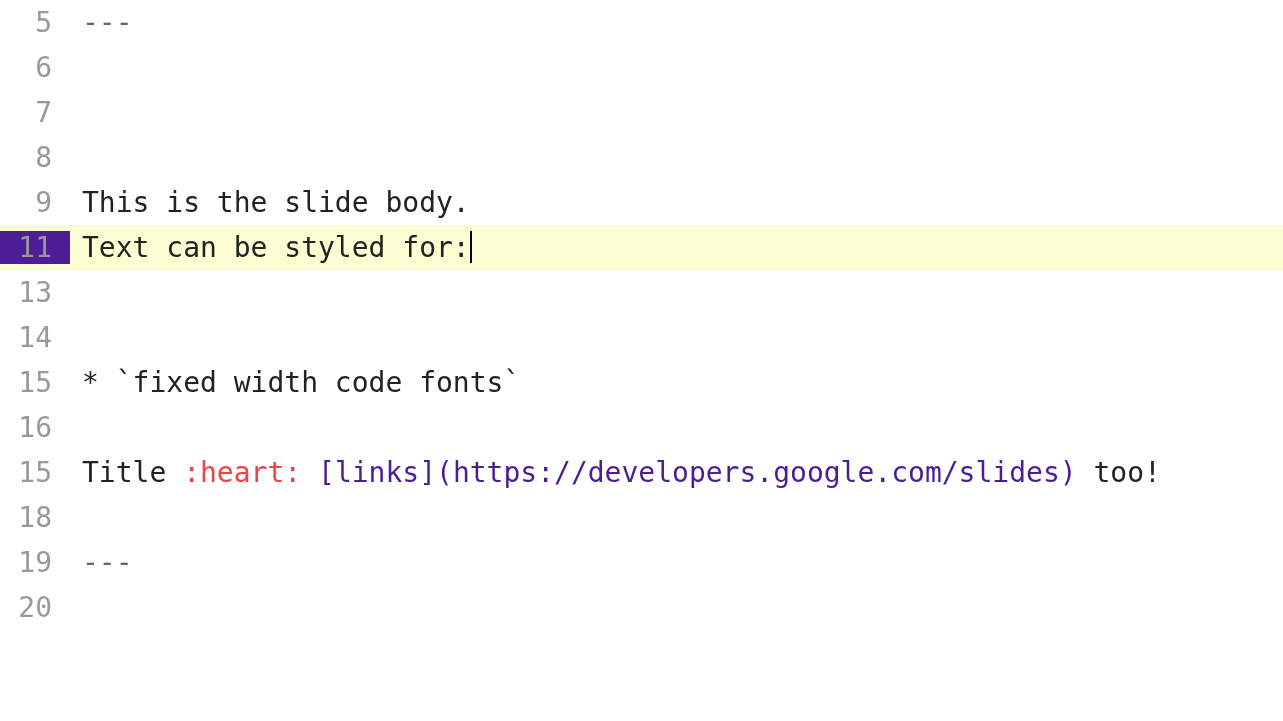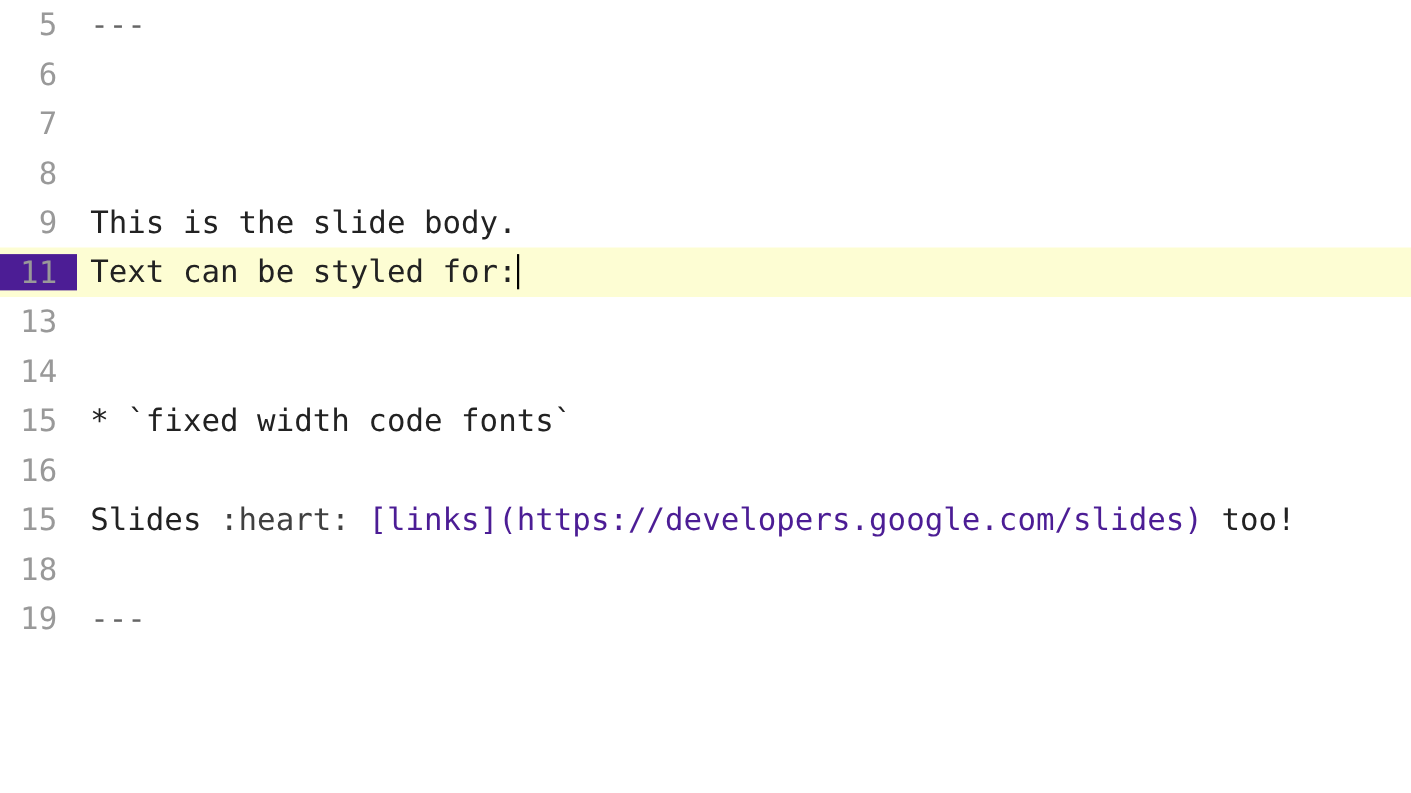--- a/index.html
+++ b/index.html
@@ -33,21 +33,21 @@
   }
   .code {
     flex: 1;
     color: #222;
     padding-left: 12px;
     position: relative;
   }
   .line.current { background: #fdfdd3; }
   .line.current .gutter { background: #4c1d95; }
   .tok-dashes { color: #666; }
-  .tok-emoji  { color: #404040; margin-top: 12px; }
+  .tok-emoji  { color: #ef4444; margin-top: 12px; }
   .tok-link   { color: #4c1d95; }
   .caret {
     display: inline-block;
     width: 2px;
     height: 32px;
     background: #000;
     vertical-align: middle;
     position: relative;
     top: -2px;
   }
@@ -59,16 +59,17 @@
     <div class="line"><div class="gutter">5</div><div class="code"><span class="tok-dashes">---</span></div></div>
     <div class="line"><div class="gutter">6</div><div class="code"></div></div>
     <div class="line"><div class="gutter">7</div></div>
     <div class="line"><div class="gutter">8</div><div class="code"></div></div>
     <div class="line"><div class="gutter">9</div><div class="code"><span>This is the slide body.</span></div></div>
     <div class="line current"><div class="gutter">11</div><div class="code"><span>Text can be styled for:</span><span class="caret"></span></div></div>
     <div class="line"><div class="gutter">13</div></div>
     <div class="line"><div class="gutter">14</div></div>
     <div class="line"><div class="gutter">15</div><div class="code"><span>* `fixed width code fonts`</span></div></div>
     <div class="line"><div class="gutter">16</div><div class="code"></div></div>
-    <div class="line"><div class="gutter">15</div><div class="code"><span>Slides </span><span class="tok-emoji">:heart:</span><span> </span><span class="tok-link">[links](https://developers.google.com/slides)</span><span> too!</span></div></div>
+    <div class="line"><div class="gutter">15</div><div class="code"><span>Title </span><span class="tok-emoji">:heart:</span><span> </span><span class="tok-link">[links](https://developers.google.com/slides)</span><span> too!</span></div></div>
     <div class="line"><div class="gutter">18</div><div class="code"></div></div>
     <div class="line"><div class="gutter">19</div><div class="code"><span class="tok-dashes">---</span></div></div>
+    <div class="line"><div class="gutter">20</div><div class="code"></div></div>
   </div>
 
 </body></html>

